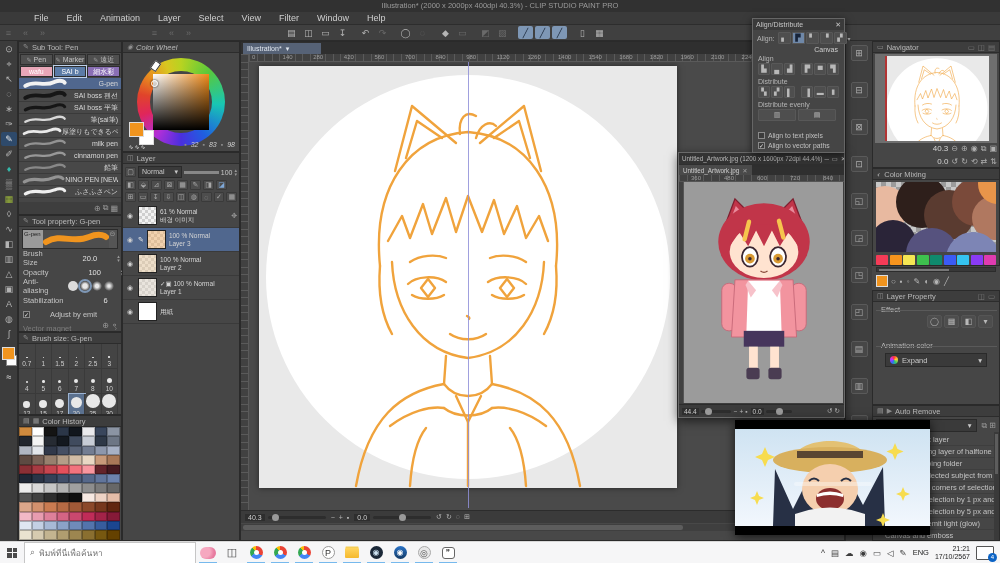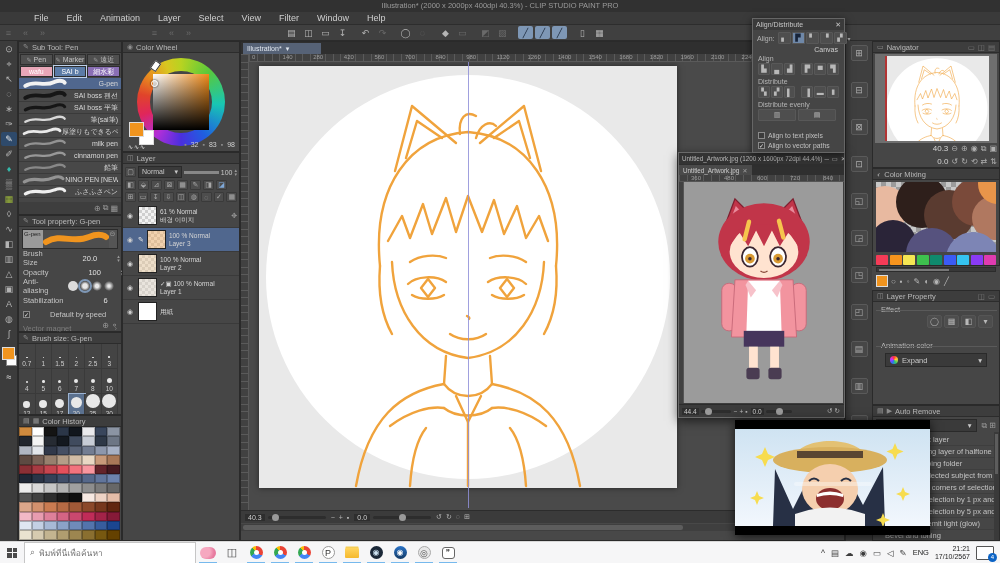--- a/index.html
+++ b/index.html
@@ -343,21 +343,21 @@
       <div class="prow">
           <span>Stabilization</span>
           <span class="pbar">
             <i style="width:30%"></i>
           </span>
           <span class="pval">6</span>
           <span class="spin">▴<br>▾</span>
         </div>
       <div class="prow">
           <span class="cbx">✓</span>
-          <span>Default by speed</span>
+          <span>Adjust by emit</span>
         </div>
       <div class="prow" style="color:#7d7d7d;">
           <span>Vector magnet</span>
           <span style="margin-left:auto">›</span>
         </div>
       <div style="position:absolute;bottom:1px;right:3px;color:#9a9a9a;font-size:8px;">⊕ ⚬</div>
     </div>
 
     <div class="panel" style="left:18px;top:291px;width:104px;height:83px;overflow:hidden;">
       <div class="phead">
@@ -539,21 +539,21 @@
           <span style="background: rgb(214, 203, 176);"></span>
           <span style="background: rgb(195, 180, 144);"></span>
           <span style="background: rgb(176, 157, 112);"></span>
           <span style="background: rgb(157, 134, 80);"></span>
           <span style="background: rgb(138, 111, 48);"></span>
           <span style="background: rgb(119, 88, 16);"></span>
           <span style="background: rgb(100, 65, 0);"></span>
         </div>
     </div>
 
-    <div class="panel" style="left:122px;top:0;width:118px;height:111px;">
+    <div class="panel" style="left:122px;top:0;width:118px;height:111px;font-style:italic;">
       <div class="phead">
           <span class="hicon">◉</span>
           <span>Color Wheel</span>
         </div>
       <div id="wheelring"></div>
       <div id="wheelsq"></div>
       <div id="wheelmark"></div>
       <div style="position:absolute;left:28px;top:38px;width:7px;height:7px;border:1.5px solid #fff;border-radius:50%;box-shadow:0 0 2px #000;"></div>
       <div class="fgsw" style="left:6px;bottom:14px;background:#f0941e;z-index:2;"></div>
       <div class="fgsw" style="left:16px;bottom:6px;background:#fff;"></div>
@@ -872,21 +872,21 @@
       </div>
       <div id="aalist">
           <div class="aarow">Create a draft layer</div>
           <div class="aarow">Create a toning layer of halftone dots</div>
           <div class="aarow">Create a clipping folder</div>
           <div class="aarow">Remove a selected subject from layer</div>
           <div class="aarow">Rounding the corners of selection</div>
           <div class="aarow">Expand the selection by 1 px and fill</div>
           <div class="aarow">Expand the selection by 5 px and fill</div>
           <div class="aarow">Make colors emit light (glow)</div>
-          <div class="aarow">Bevel and toning</div>
+          <div class="aarow">Canvas and emboss</div>
         </div>
       <div style="position:absolute;right:0;top:26px;bottom:0;width:5px;background:#3a3a3a;">
           <i style="position:absolute;left:1px;top:2px;width:3px;height:40px;background:#5d5d5d;display:block;"></i>
         </div>
     </div>
 
     <div class="abs" id="alignpanel">
       <div style="height:11px;background:#3a3a3a;display:flex;align-items:center;padding:0 3px;font-size:7px;color:#c5c5c5;">
         <span>Align/Distribute</span>
         <span style="margin-left:auto;">✕</span>

